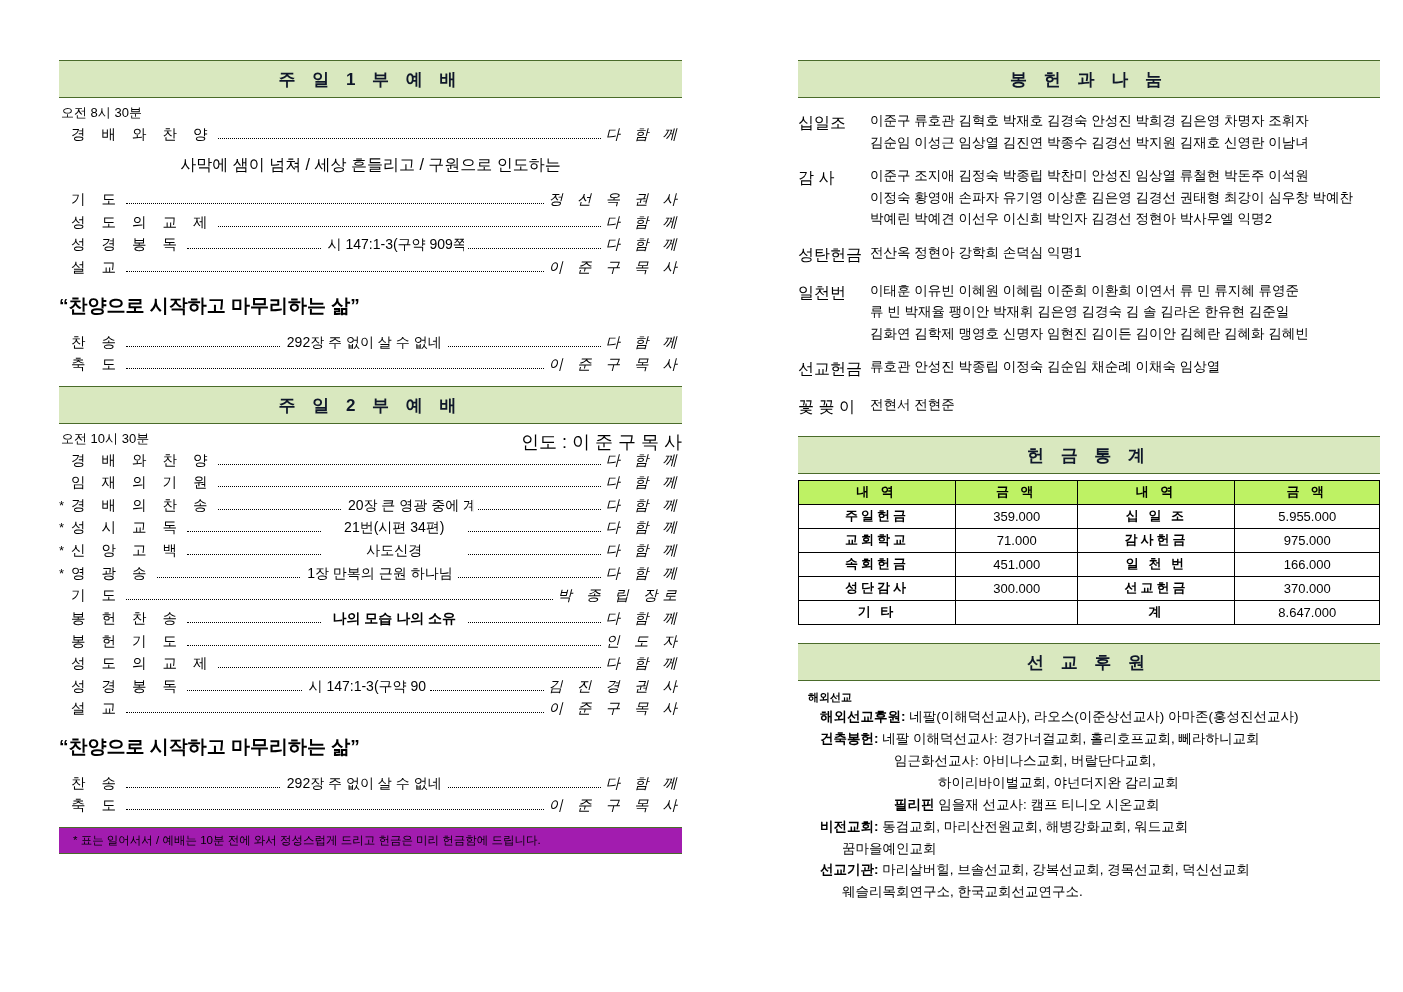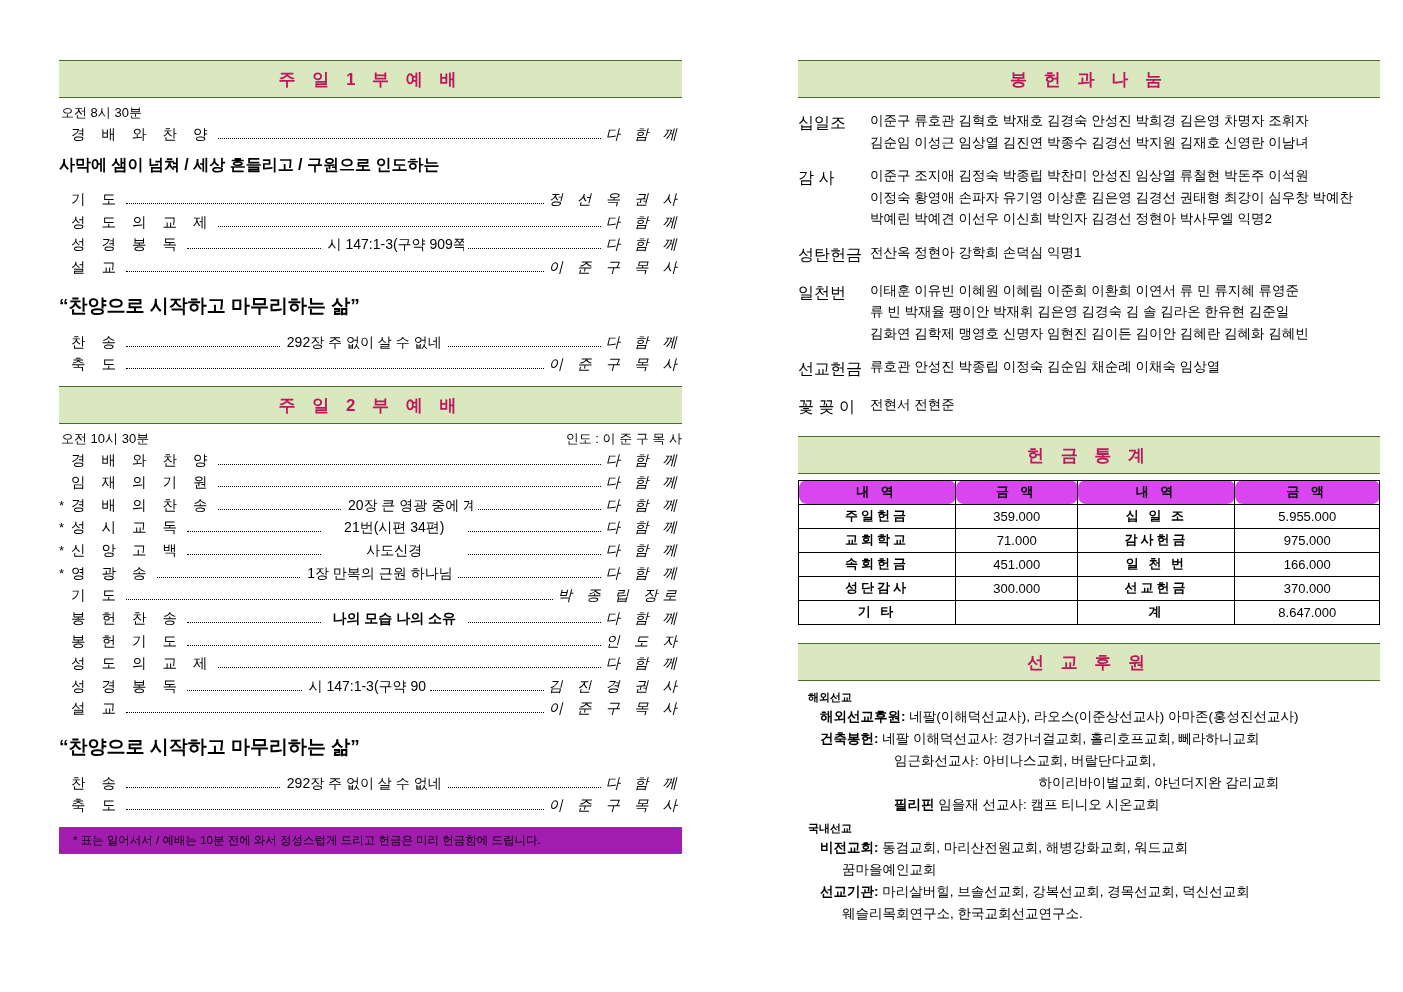--- a/index.html
+++ b/index.html
@@ -34,33 +34,33 @@
   }
   .section-head {
     background: #d9e8bf;
     border-top: 1px solid #4a6b2a;
     border-bottom: 1px solid #4a6b2a;
     text-align: center;
     font-size: 17px;
     font-weight: bold;
     letter-spacing: 6px;
     padding: 7px 0 6px 0;
-    color: #be185d;
+    color: #0f172a;
   }
   .time-line {
     font-size: 13px;
     margin: 6px 0 2px 2px;
     position: relative;
     height: 17px;
   }
   .time-line .right {
     position: absolute;
     right: 0;
     top: 0;
-    font-size: 13px;
+    font-size: 18px;
   }
   .order-row {
     display: flex;
     align-items: baseline;
     font-size: 14.5px;
     line-height: 1.55;
     white-space: nowrap;
   }
   .order-row .star {
     width: 12px;
@@ -90,22 +90,23 @@
     letter-spacing: 5px;
     text-align: right;
     font-style: italic;
   }
   .center-quote {
     font-size: 19px;
     font-weight: bold;
     margin: 14px 0 12px 0;
   }
   .center-sub {
+    text-align: center;
     font-size: 16px;
-    font-weight: bold;
+    font-weight: normal;
     margin: 10px 0 12px 0;
   }
   .footnote {
     background: #a21caf;
     border-top: 1px solid #4a6b2a;
     border-bottom: 1px solid #4a6b2a;
     font-size: 11.5px;
     padding: 5px 0 5px 14px;
     margin-top: 10px;
   }
@@ -135,25 +136,24 @@
     width: 100%;
     margin-top: 6px;
     font-size: 13px;
   }
   table.sum th, table.sum td {
     border: 1px solid #000;
     padding: 2px 6px;
     height: 19px;
   }
   table.sum th {
-    background: #d946ef;
+    background: #bef264;
     font-weight: bold;
     text-align: center;
     letter-spacing: 4px;
-    border-radius: 8px;
   }
   table.sum td.name {
     font-weight: bold;
     text-align: center;
     letter-spacing: 3px;
   }
   table.sum td.amt {
     text-align: center;
   }
   .mission {
@@ -168,21 +168,21 @@
   }
   .mission .row {
     display: block;
     white-space: nowrap;
   }
   .mission b { font-weight: bold; }
   .pad-l8 { padding-left: 10px; }
   .pad-l20 { padding-left: 22px; }
   .pad-l40 { padding-left: 44px; }
   .pad-l90 { padding-left: 96px; }
-  .pad-l130 { padding-left: 140px; text-align: center; }
+  .pad-l130 { padding-left: 140px; }
   .tbl-gap { margin-top: 16px; }
   .sec-gap { margin-top: 18px; }
 </style>
 </head>
 <body>
 
 <div class="page">
 
   <div class="col-left">
 
@@ -465,21 +465,20 @@
       <div class="row pad-l90">
         <span>임근화선교사:  아비나스교회,  버랄단다교회,</span>
       </div>
       <div class="row pad-l130">
         <span>하이리바이벌교회,  야넌더지완 감리교회</span>
       </div>
       <div class="row pad-l90">
         <b>필리핀</b><span> 임을재 선교사: 캠프 티니오 시온교회</span>
       </div>
 
-      <div class="head pad-l8">국내선교</div>
 
       <div class="row pad-l20">
         <b>비전교회:</b><span>  동검교회, 마리산전원교회, 해병강화교회, 워드교회</span>
       </div>
       <div class="row pad-l40">
         <span>꿈마을예인교회</span>
       </div>
       <div class="row pad-l20">
         <b>선교기관:</b><span>  마리살버힐,  브솔선교회,  강복선교회,  경목선교회,  덕신선교회</span>
       </div>

